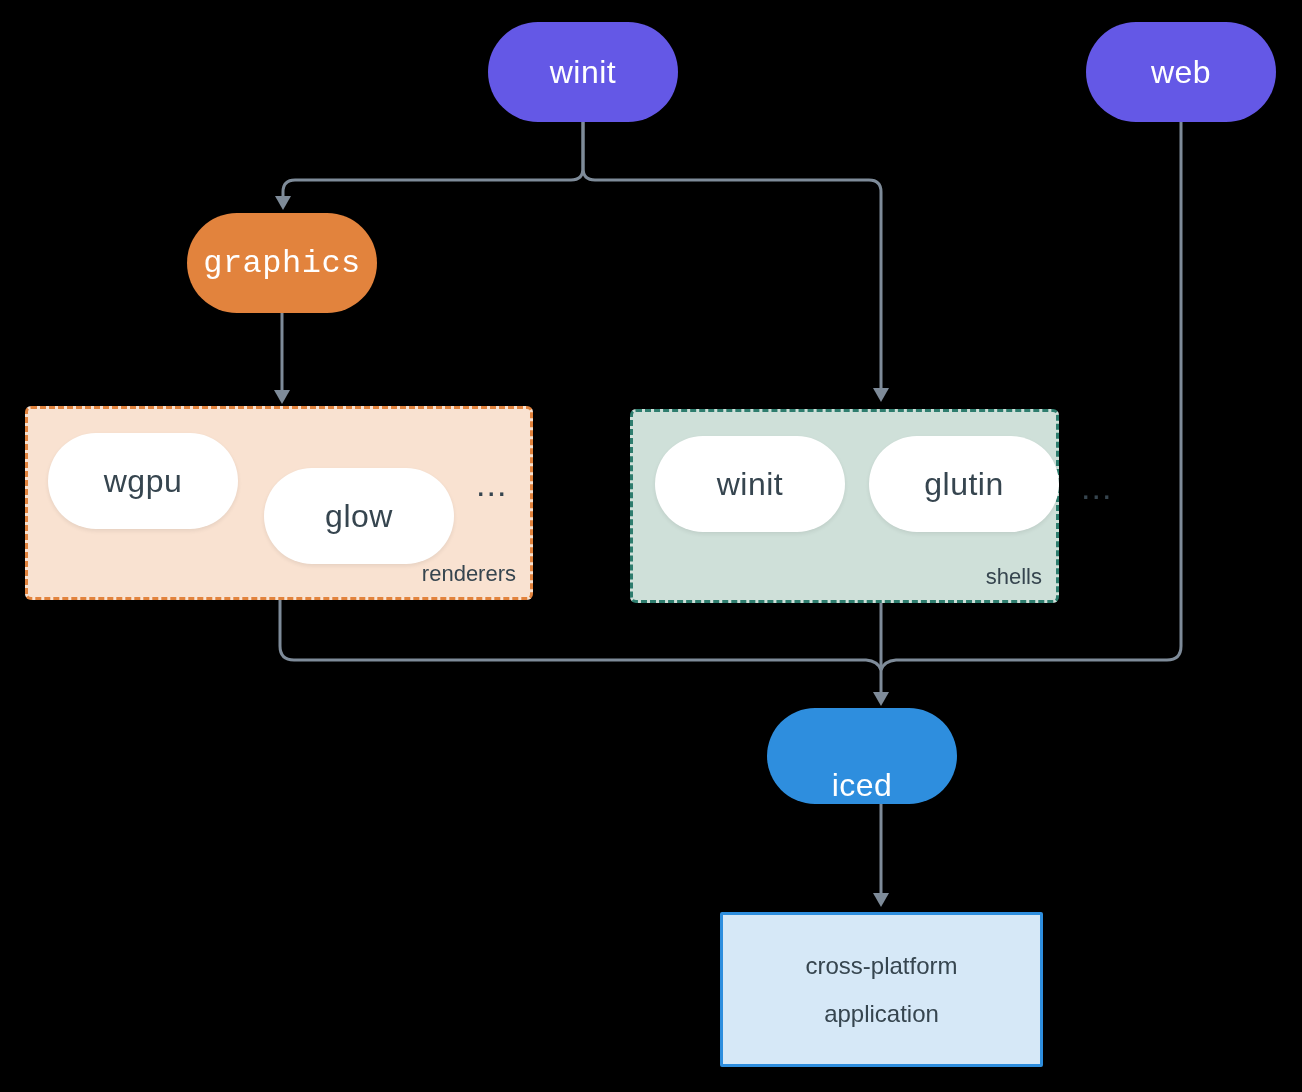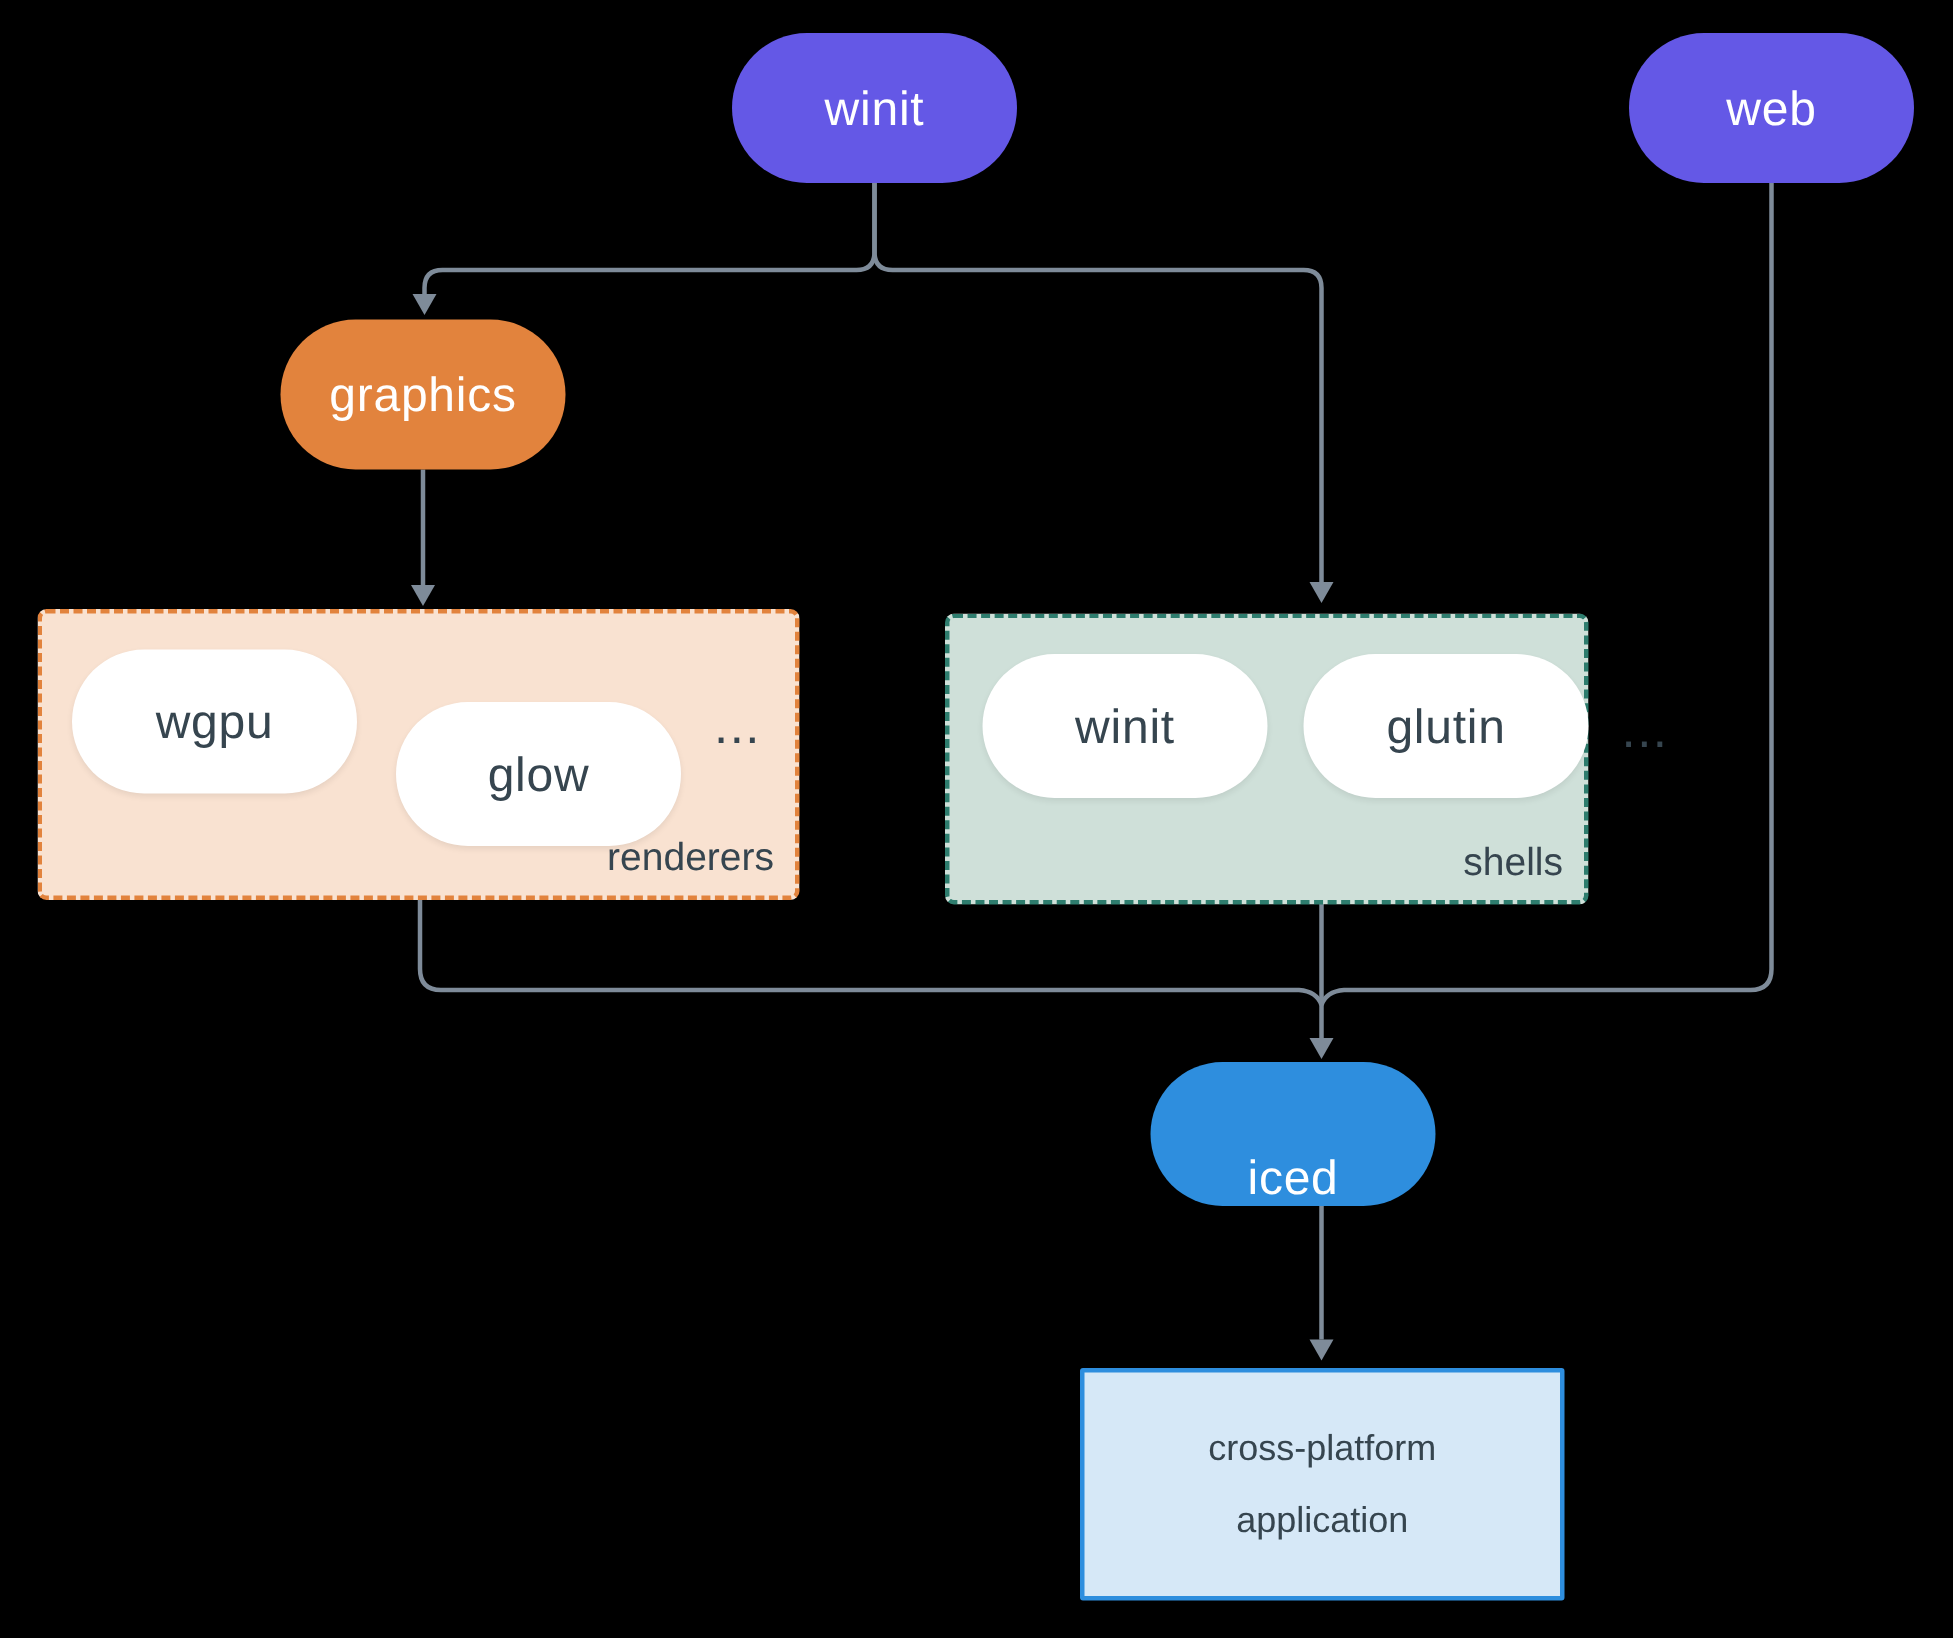--- a/index.html
+++ b/index.html
@@ -69,21 +69,21 @@
   .group.shells {
     left: 630px; top: 409px; width: 429px;
     background: #cfe0d9;
     border: 3px dashed #2e7d6e;
   }
   .group .pill.white { position: absolute; top: 24px; }
   .group-label {
     position: absolute;
     right: 14px;
     bottom: 10px;
-    font-size: 26px;
+    font-size: 22px;
     color: #36454f;
   }
   .ellipsis {
     position: absolute;
     top: 56px;
     font-size: 34px;
     color: #36454f;
     letter-spacing: 1px;
   }
   .app-box {
@@ -124,21 +124,21 @@
   </svg>
 
   <div class="pill purple" style="left:488px; top:22px;">
     <span>winit</span>
   </div>
 
   <div class="pill purple" style="left:1086px; top:22px;">
     <span>web</span>
   </div>
 
-  <div class="pill orange" style="left:187px; top:213px;">
+  <div class="pill orange" style="left:187px; top:213px;font-family:Liberation Mono, monospace;">
     <span>graphics</span>
   </div>
 
   <div class="group renderers">
     <div class="pill white" style="left:20px;">
       <span>wgpu</span>
     </div>
     <div class="pill white" style="left:236px;margin-top:35px;">
       <span>glow</span>
     </div>

